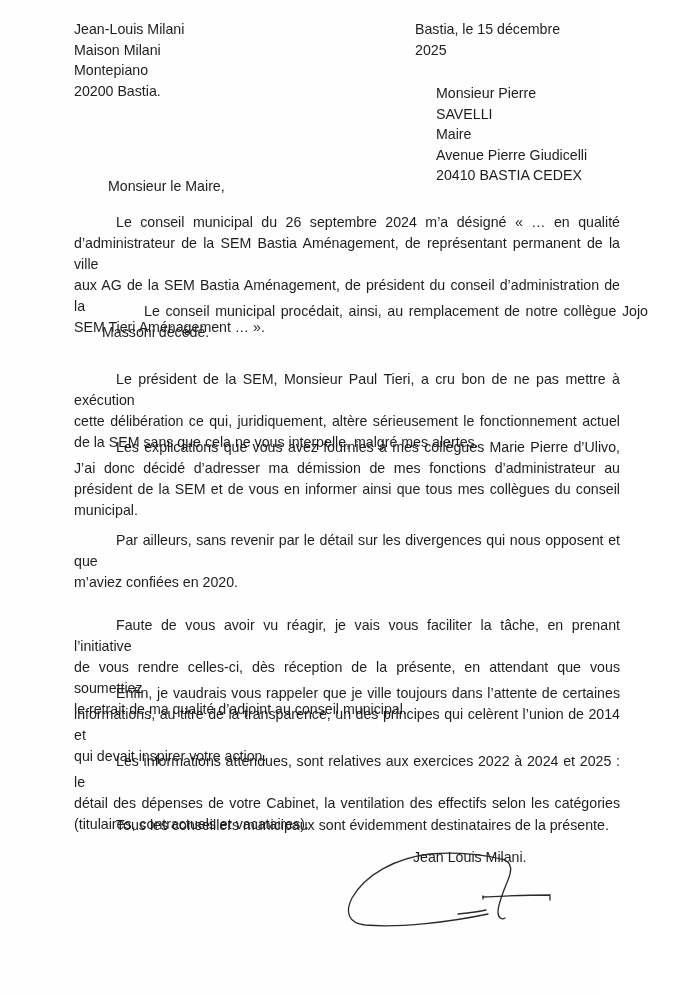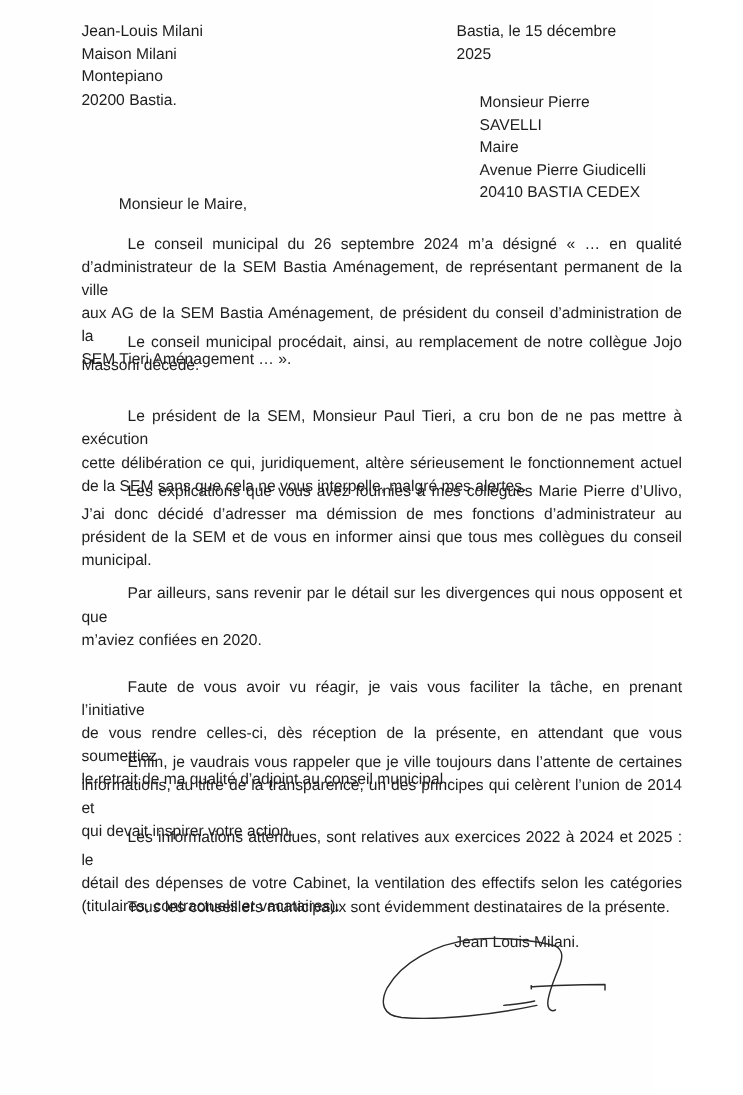--- a/index.html
+++ b/index.html
@@ -58,21 +58,21 @@
       display: inline-block;
       width: 42px;
     }
     .line { display: block; }
     .just {
       display: block;
       text-align: justify;
       text-align-last: justify;
     }
     .p1 { top: 212px; }
-    .p2 { top: 301px; }
+    .p2 { top: 301px; margin-left: 28px; }
     .p3 { top: 369px; }
     .p4 { top: 437px; }
     .p5 { top: 530px; }
     .p6 { top: 615px; }
     .p7 { top: 683px; }
     .p8 { top: 751px; }
     .p9 { top: 815px; }
     .closing-name {
       position: absolute;
       left: 413px;

